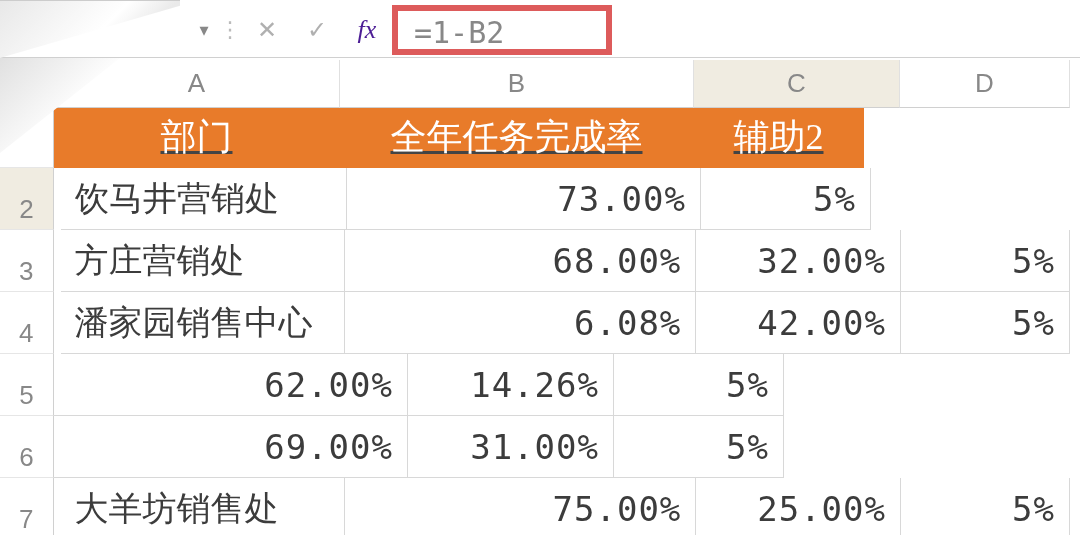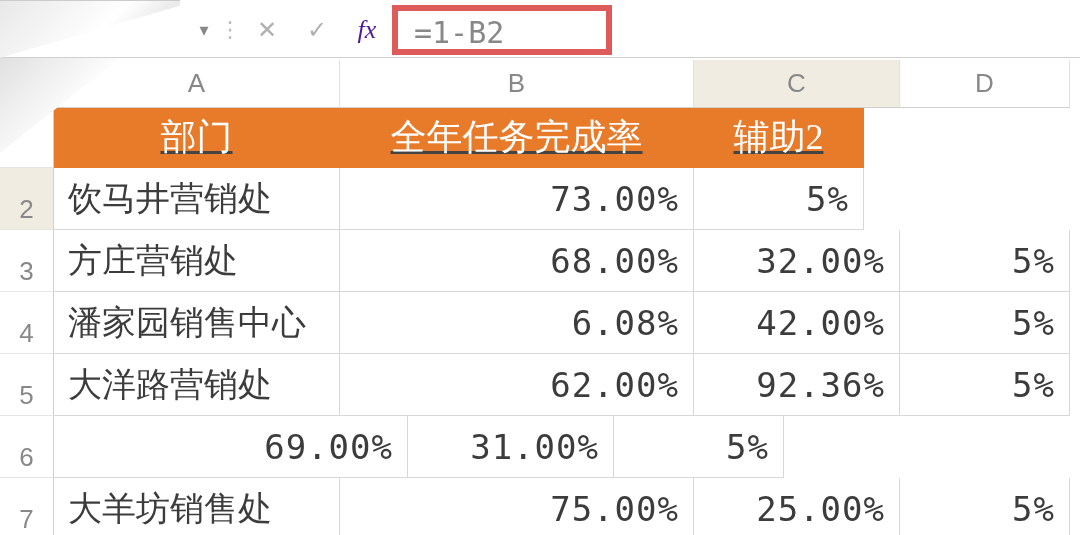--- a/index.html
+++ b/index.html
@@ -149,21 +149,21 @@
     padding: 0 14px;
   }
   .hcell {
     background: #e87b2a;
     color: #fff;
     justify-content: center;
     border-right: 1px solid #e87b2a;
     border-bottom: 1px solid #e87b2a;
     font-size: 36px;
   }
-  .txt   { justify-content: flex-start; }
+  .txt   { justify-content: flex-start; margin-left: 7px; }
   .num   { justify-content: flex-end; font-family: "SimSun", monospace; letter-spacing: 1px; }
 
   .active-cell { position: relative; outline: 3px solid #1a7a47; outline-offset: -2px; }
   .active-cell::after {
     content: "";
     position: absolute;
     right: -3px; bottom: -3px;
     width: 8px; height: 8px;
     background: #1a7a47;
   }
@@ -222,23 +222,22 @@
     <div class="row">
       <div class="rownum">4</div>
       <div class="cell txt colA">潘家园销售中心</div>
       <div class="cell num colB">6.08%</div>
       <div class="cell num colC">42.00%</div>
       <div class="cell num colD">5%</div>
     </div>
 
     <div class="row">
       <div class="rownum">5</div>
-      <div class="cell txt colA">大洋路营销处</div>
       <div class="cell num colB">62.00%</div>
-      <div class="cell num colC">92.36%</div>
+      <div class="cell num colC">14.26%</div>
       <div class="cell num colD">5%</div>
     </div>
 
     <div class="row">
       <div class="rownum">6</div>
       <div class="cell num colB">69.00%</div>
       <div class="cell num colC">31.00%</div>
       <div class="cell num colD">5%</div>
     </div>
 

